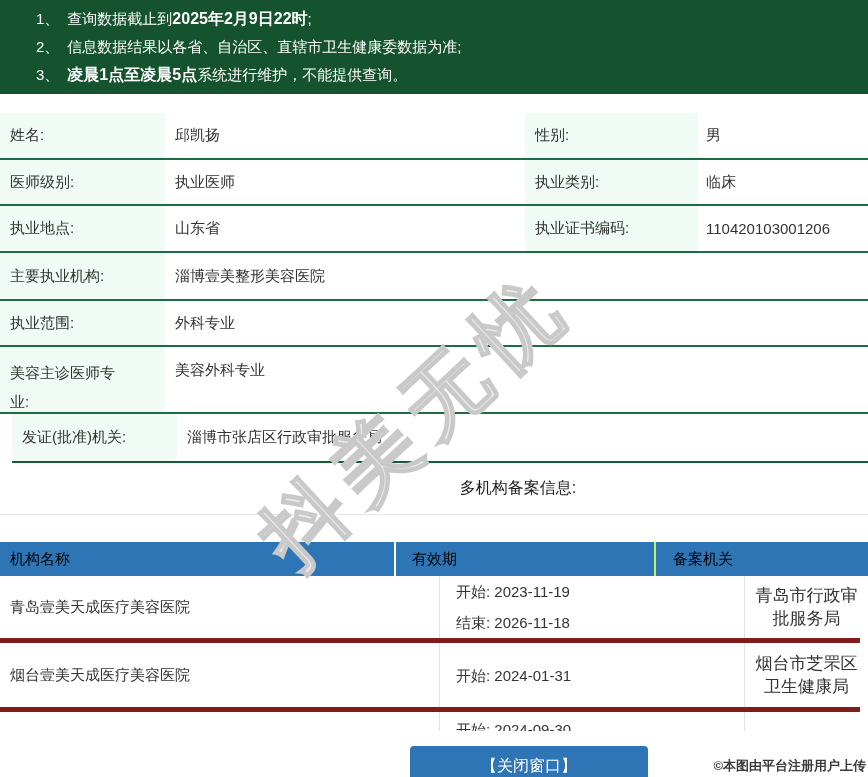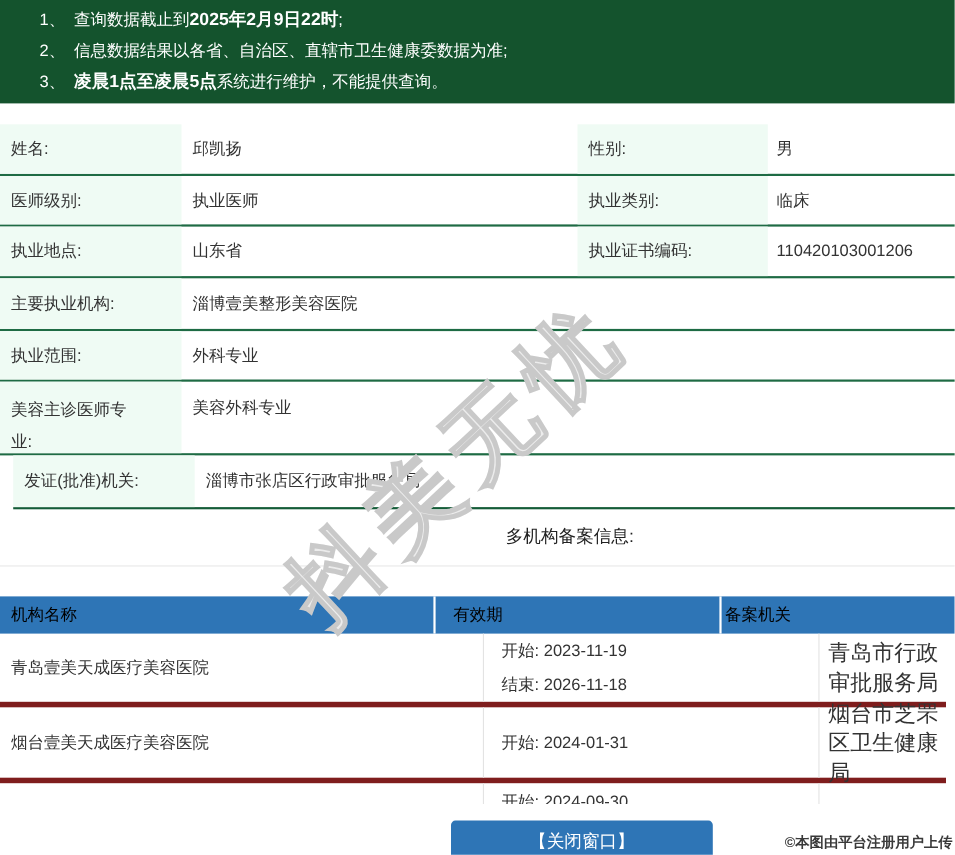--- a/index.html
+++ b/index.html
@@ -29,25 +29,25 @@
   .section-title-wrap { position:absolute; left:0; top:478px; width:1036px; text-align:center; }
   .section-title { font-size:16px; font-weight:normal; color:#222; }
   .thin-divider { position:absolute; left:0; top:514px; width:868px; height:1px; background:#e8e8e8; }
 
   
   .org-table { position:absolute; left:0; top:542px; width:868px; height:189px; overflow:hidden; }
   .org-header { display:flex; width:868px; height:34px; background:#2e75b6; color:#000000; }
   .org-header .hc { display:flex; align-items:center; font-size:15px; }
   .hc1 { width:394px; padding-left:10px; }
   .hc2 { width:260px; padding-left:16px; border-left:2px solid #fff; }
-  .hc3 { flex:1; padding-left:3px; border-left:2px solid #ffffff; }
+  .hc3 { flex:1; padding-left:17px; border-left:2px solid #bef264; }
   .org-row { display:flex; width:860px; border-bottom:5px solid #7f1d1d;gap:45px; }
   .oc1 { width:394px; padding-left:10px; display:flex; align-items:center; font-size:15px; }
   .oc2 { width:260px; padding-left:16px; border-left:1px solid #e3e3e3; display:flex; flex-direction:column; justify-content:center; font-size:15px; line-height:31px; }
-  .oc3 { flex:1; padding-left:8px; border-left:1px solid #e3e3e3; display:flex; align-items:center; font-size:20px; }
+  .oc3 { flex:1; padding-left:8px; border-left:1px solid #e3e3e3; display:flex; align-items:center; font-size:17px;text-align:center; }
   .org-row-a { height:67px; }
   .org-row-b { height:69px; }
   .org-row-c { height:60px; }
   .org-row-c .oc2 { justify-content:flex-start; padding-top:2px; }
 
   
   .watermark { position:absolute; left:210px; top:350px; width:440px; height:90px;
     transform:rotate(-43deg); font-size:82px; letter-spacing:14px; font-weight:bold;
     color:rgba(255,255,255,0.55); -webkit-text-stroke:2px #c9c9c9;
     text-shadow:0 0 1px #d5d5d5; z-index:5; pointer-events:none; white-space:nowrap; }

